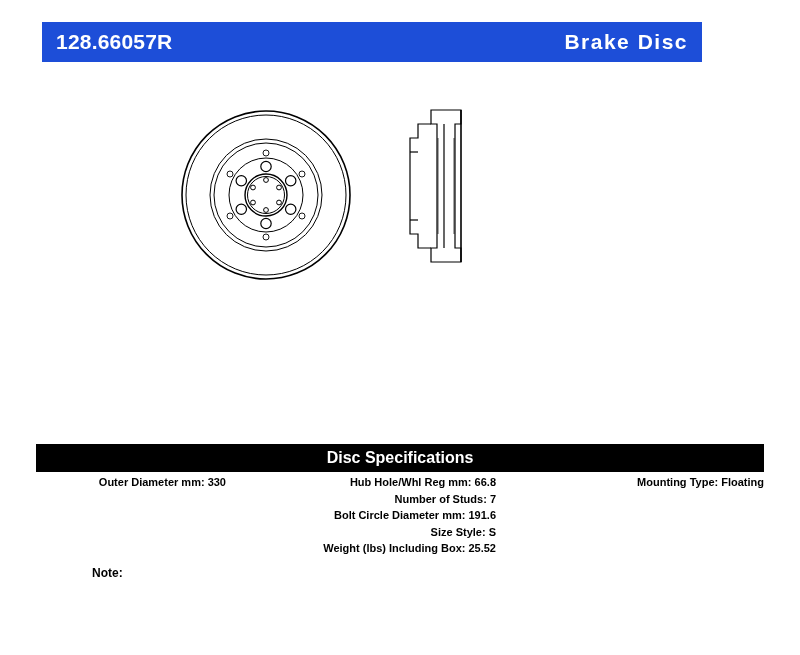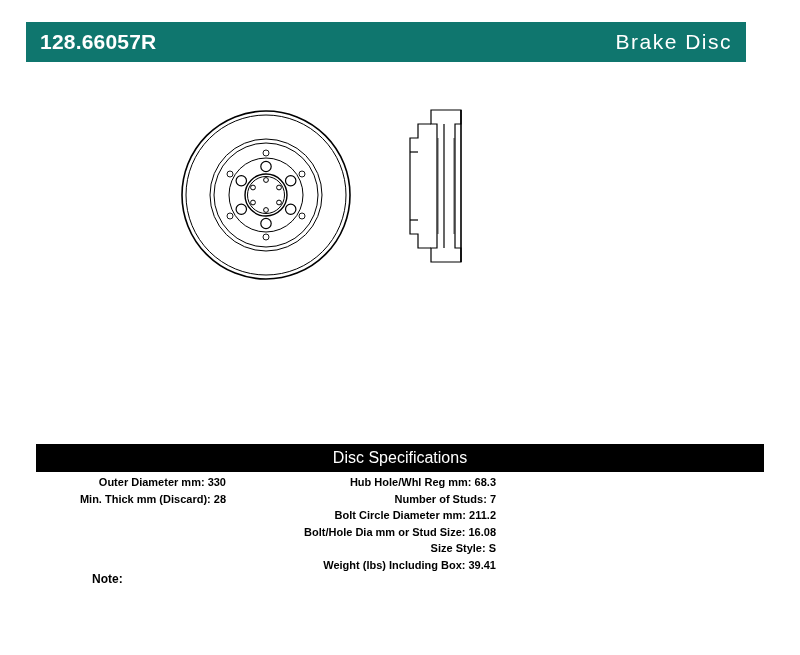--- a/index.html
+++ b/index.html
@@ -12,41 +12,41 @@
     height: 655px;
     font-family: "Liberation Sans", sans-serif;
     color: #000000;
     position: relative;
     overflow: hidden;
   }
 
   
   .header-bar {
     position: absolute;
-    left: 26px;
+    left: 42px;
     top: 22px;
-    width: 720px;
+    width: 660px;
     height: 40px;
-    background: #0f766e;
+    background: #1d4ed8;
     color: #ffffff;
     display: flex;
     align-items: center;
     justify-content: space-between;
     box-sizing: border-box;
     padding: 0 14px;
   }
   .part-number {
     font-size: 21px;
     font-weight: bold;
     letter-spacing: 0.2px;
     font-family: "Liberation Sans", sans-serif;
   }
   .product-title {
     font-size: 21px;
-    font-weight: normal;
+    font-weight: bold;
     letter-spacing: 1.5px;
     font-family: "Liberation Sans", sans-serif;
   }
 
   
   .drawing-area {
     position: absolute;
     left: 36px;
     top: 80px;
     width: 728px;
@@ -66,21 +66,21 @@
     width: 728px;
     height: 28px;
     background: #000000;
     color: #ffffff;
     display: flex;
     align-items: center;
     justify-content: center;
   }
   .spec-header-title {
     font-size: 16px;
-    font-weight: normal;
+    font-weight: bold;
   }
 
   .spec-body {
     position: absolute;
     left: 36px;
     top: 474px;
     width: 728px;
     height: 120px;
     font-size: 11px;
   }
@@ -114,21 +114,21 @@
     position: absolute;
     left: 36px;
     top: 566px;
     width: 728px;
     font-size: 12px;
     font-weight: bold;
   }
   .note-label {
     position: absolute;
     left: 56px;
-    top: 6px;
+    top: 0;
   }
   .note-value {
     position: absolute;
     left: 112px;
     top: 0;
     font-weight: normal;
   }
 </style>
 </head>
 <body>
@@ -189,30 +189,31 @@
   </svg>
 </div>
 
 <div class="spec-header">
   <span class="spec-header-title">Disc Specifications</span>
 </div>
 
 <div class="spec-body">
   <div class="spec-col left">
     <div class="spec-line">Outer Diameter mm: 330</div>
-    <div class="spec-line">Min. Thick mm (Discard): 28</div>
   </div>
 
   <div class="spec-col mid">
-    <div class="spec-line">Hub Hole/Whl Reg mm: 68.3</div>
+    <div class="spec-line">Hub Hole/Whl Reg mm: 66.8</div>
     <div class="spec-line">Number of Studs: 7</div>
-    <div class="spec-line">Bolt Circle Diameter mm: 211.2</div>
-    <div class="spec-line">Bolt/Hole Dia mm or Stud Size: 16.08</div>
+    <div class="spec-line">Bolt Circle Diameter mm: 191.6</div>
     <div class="spec-line">Size Style: S</div>
-    <div class="spec-line">Weight (lbs) Including Box: 39.41</div>
+    <div class="spec-line">Weight (lbs) Including Box: 25.52</div>
   </div>
 
+  <div class="spec-col right">
+    <div class="spec-line">Mounting Type: Floating</div>
+  </div>
 </div>
 
 <div class="note-row">
   <span class="note-label">Note:</span>
   <span class="note-value"></span>
 </div>
 
 </body></html>

